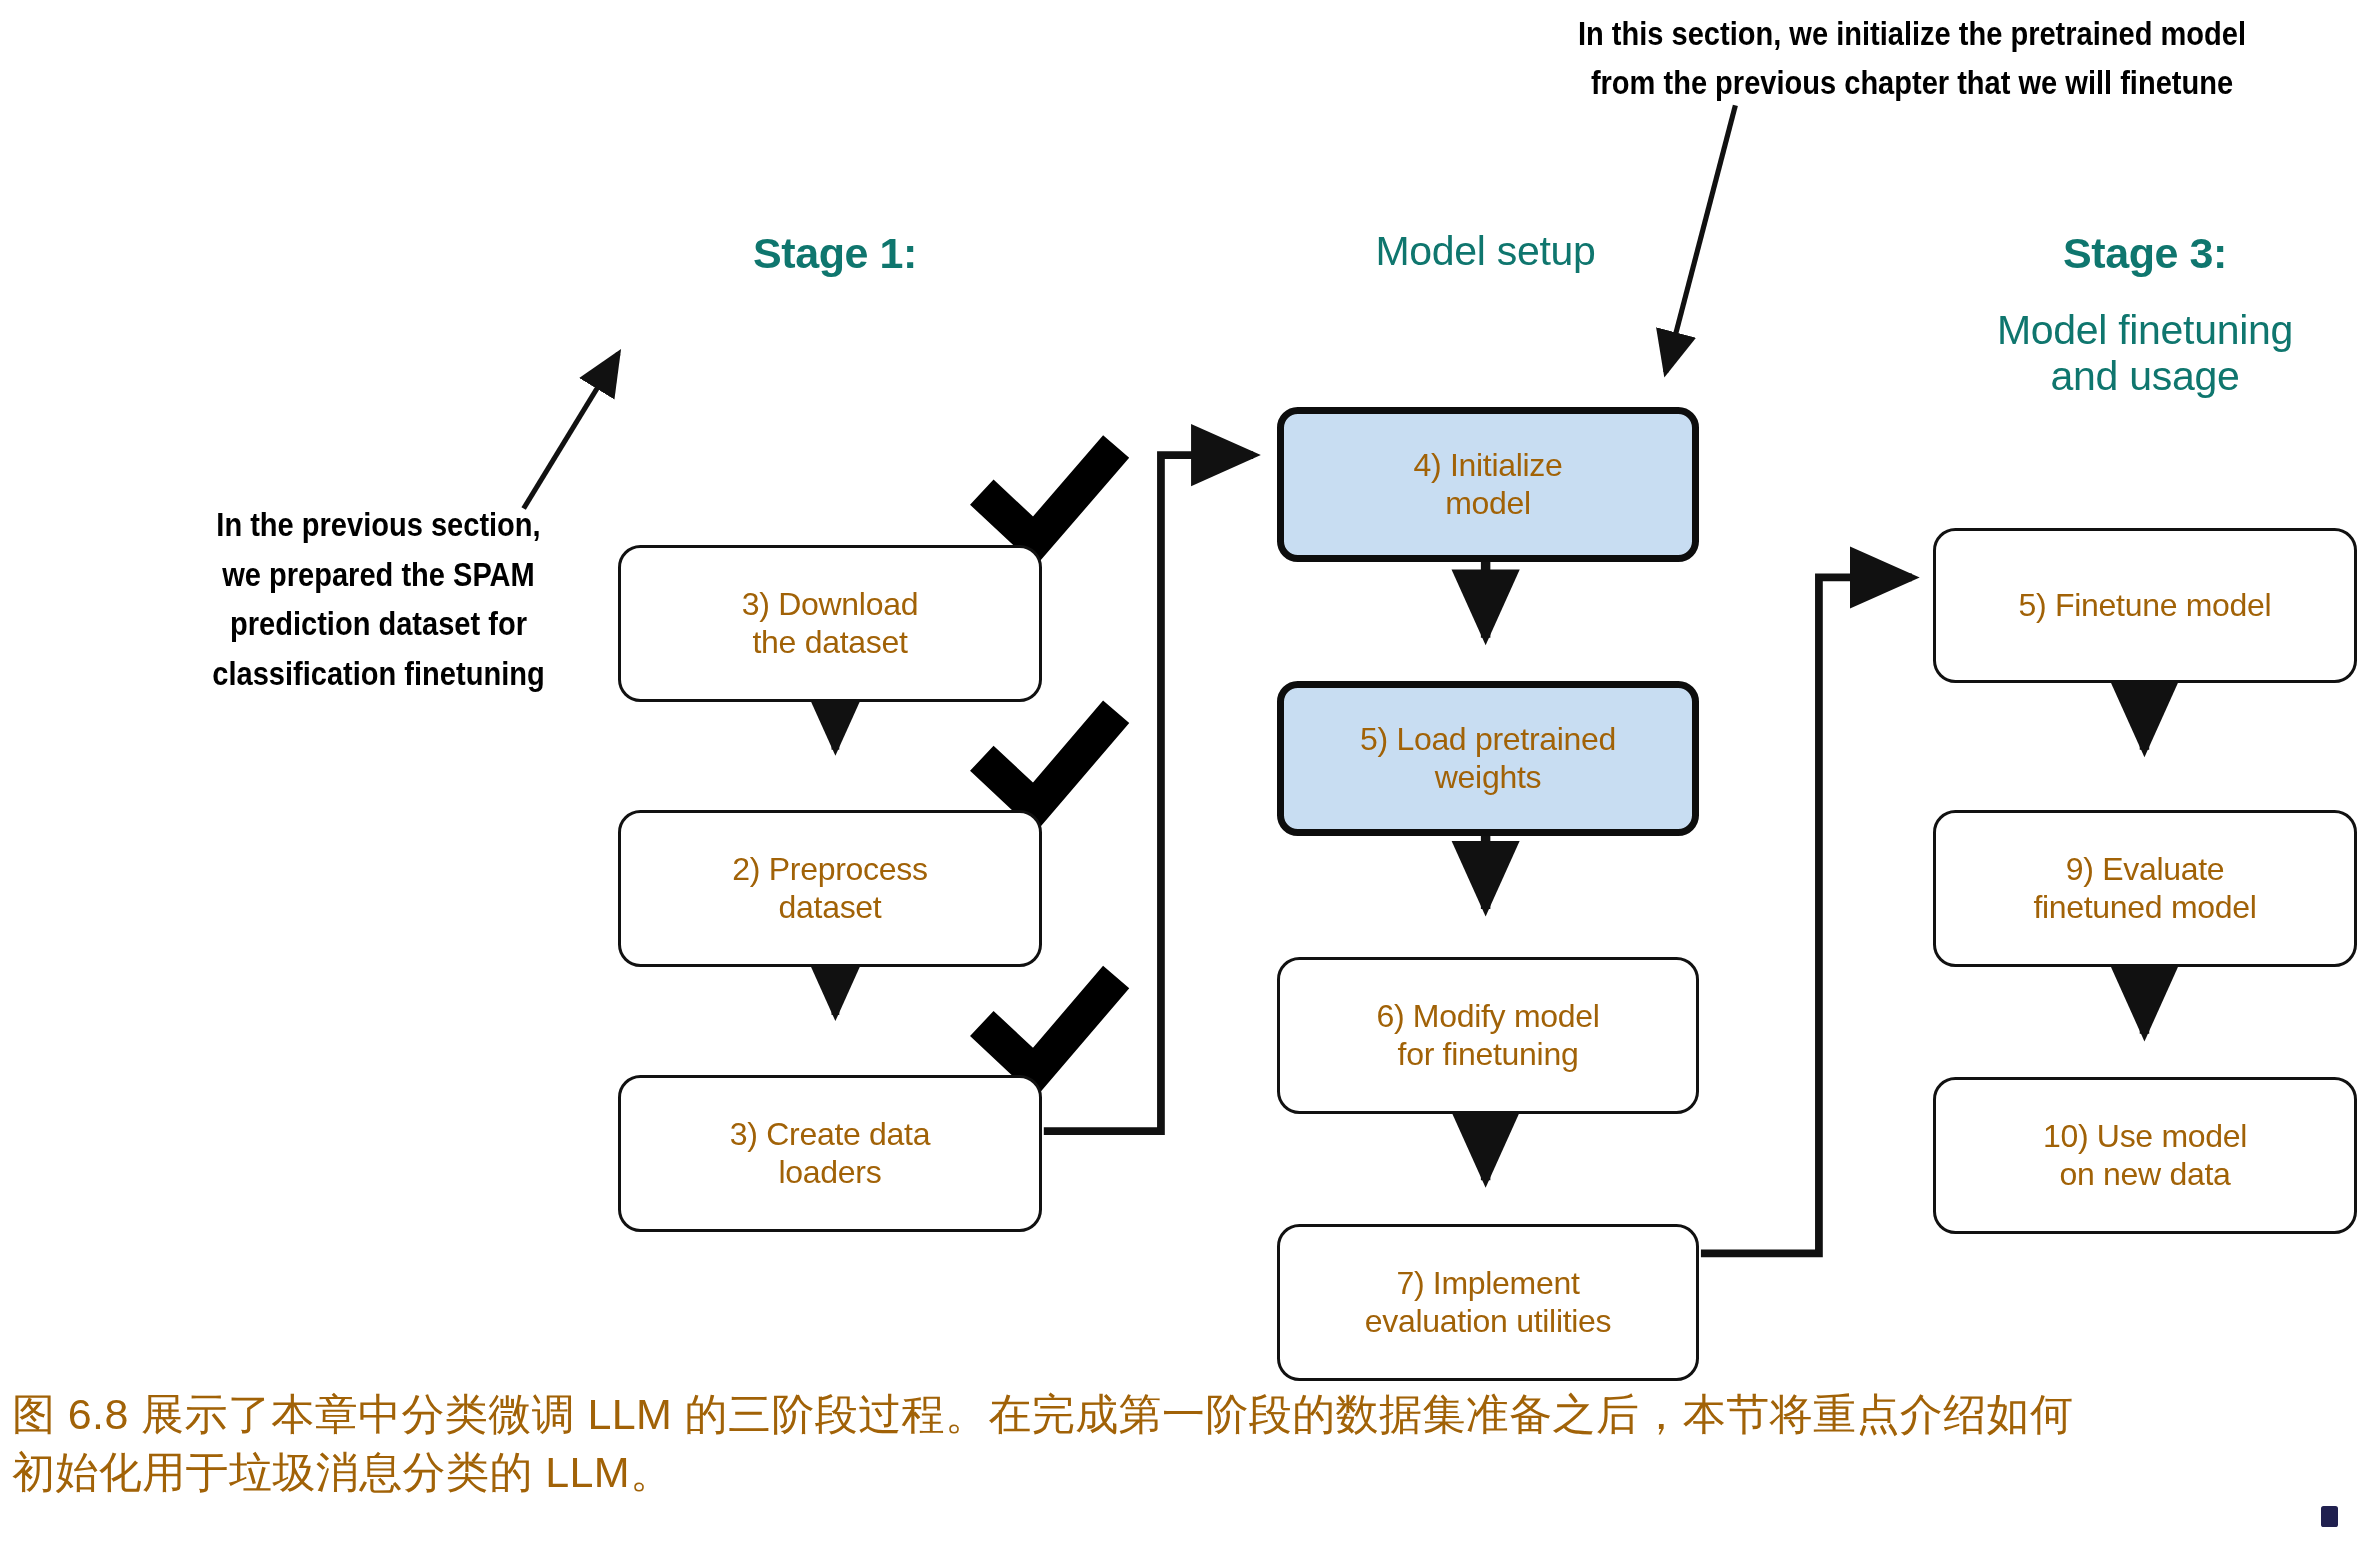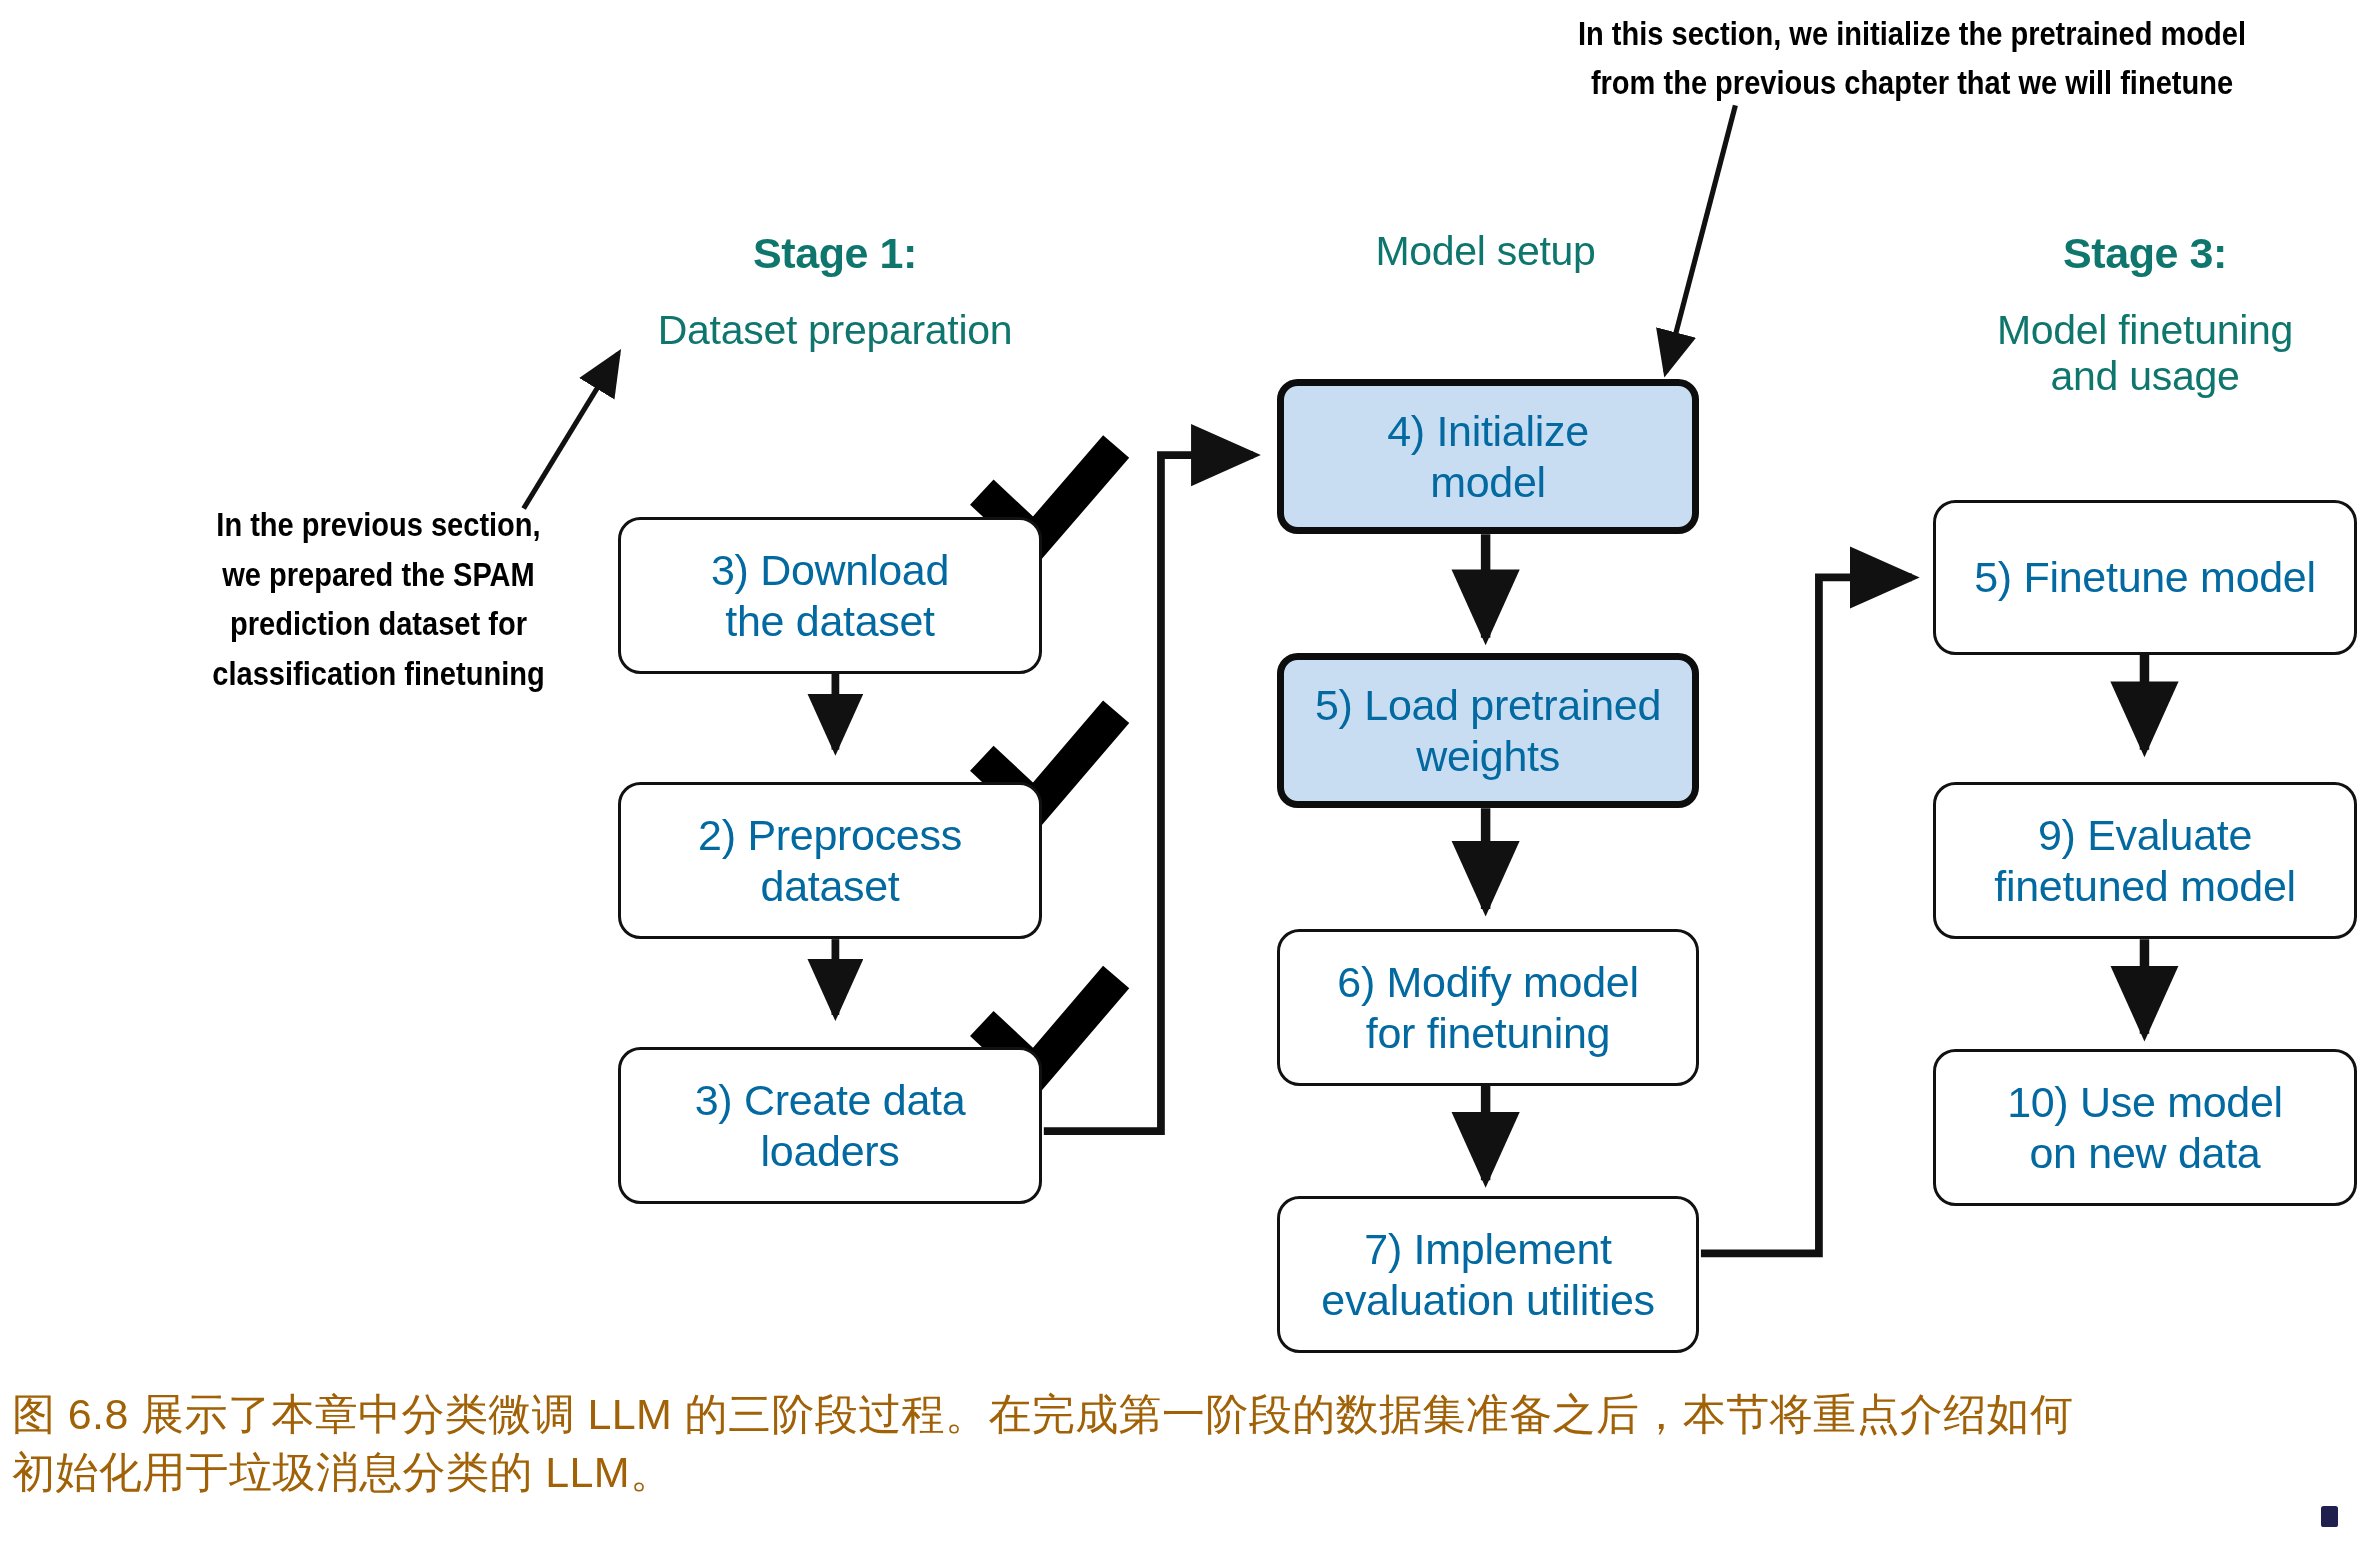--- a/index.html
+++ b/index.html
@@ -24,22 +24,22 @@
     font-size:33px;line-height:1.5;text-align:center;
     font-family:"Liberation Sans","DejaVu Sans",sans-serif;
     transform:scaleX(0.88);white-space:pre;
   }
 
   
   .box{
     position:absolute;box-sizing:border-box;
     background:#ffffff;border:3.4px solid #111111;border-radius:22.4px;
     display:flex;align-items:center;justify-content:center;text-align:center;
-    color:#0369a1;font-size:43px;line-height:1.18;letter-spacing:-0.3px;
-    padding:3.4px 8.6px;white-space:pre-line;
+    color:#a16207;font-size:32px;line-height:1.18;letter-spacing:-0.3px;
+    padding:3.4px 8.6px;white-space:pre-line;margin-top:28px;
   }
   .box.blue{background:#c8ddf2;border:7.8px solid #0d0d0d;border-radius:20.7px;}
 
   
   #caption{
     position:absolute;left:12px;top:1385px;width:2360px;
     color:#a16207;font-size:43px;line-height:1.36;
     font-family:"Liberation Sans","DejaVu Sans",sans-serif;
     letter-spacing:0.4px;white-space:pre-line;
   }
@@ -107,21 +107,20 @@
   <g>
     <path d="M1140,880 L1201,937 L1296,826" fill="none" stroke="#000" stroke-width="40" stroke-linecap="butt" stroke-linejoin="miter"></path>
   </g>
   <g>
     <path d="M1140,1188 L1201,1245 L1296,1134" fill="none" stroke="#000" stroke-width="40" stroke-linecap="butt" stroke-linejoin="miter"></path>
   </g>
 </svg>
 
 <div class="stage-head" style="left:439px;top:198px;width:792px;">
   <span class="t1">Stage 1:</span>
-  <span class="t2">Dataset preparation</span>
 </div>
 
 <div class="stage-head" style="left:1111px;top:198px;width:749px;">
   <span class="t2">Model setup</span>
 </div>
 
 <div class="stage-head" style="left:1766px;top:198px;width:758px;">
   <span class="t1">Stage 3:</span>
   <span class="t2" style="white-space:pre-line;">Model finetuning
 and usage</span>

